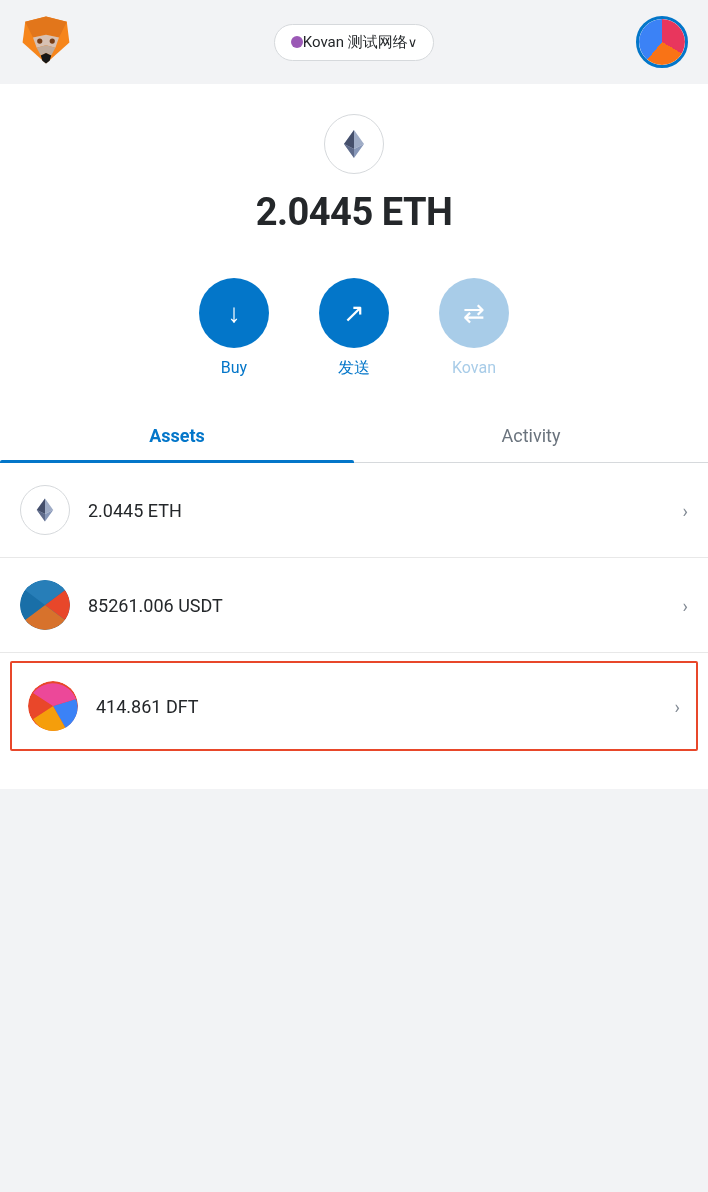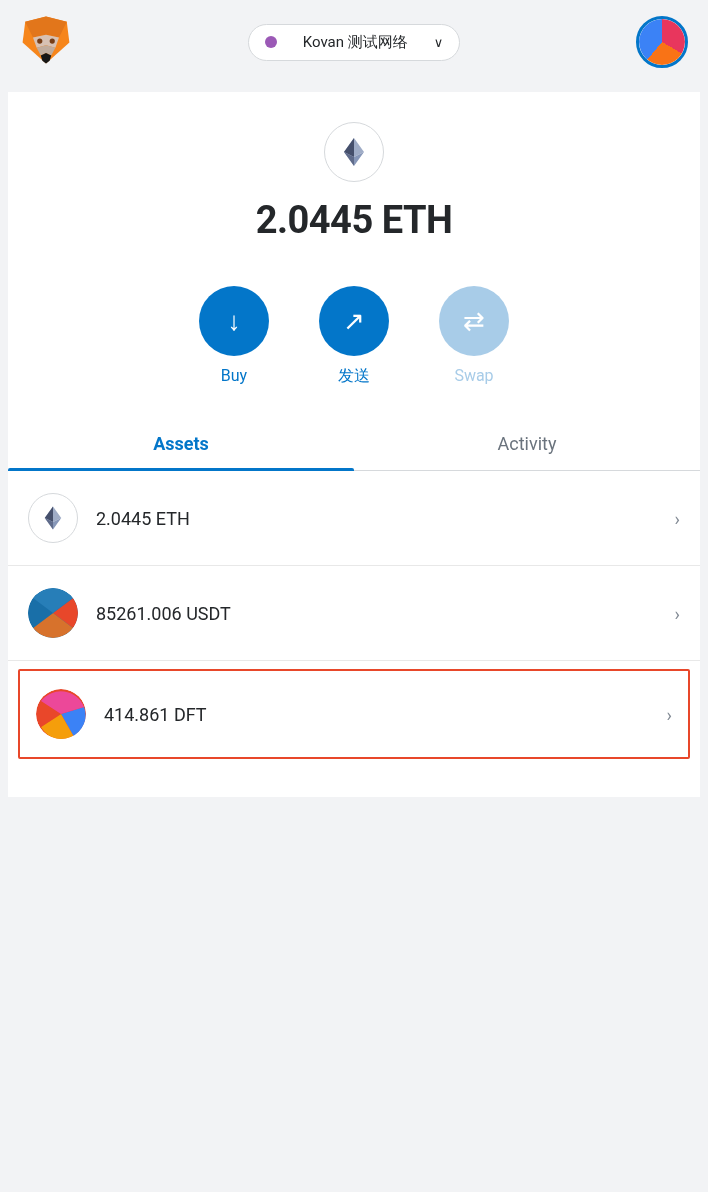--- a/index.html
+++ b/index.html
@@ -15,21 +15,21 @@
     .header {
       display: flex;
       align-items: center;
       justify-content: space-between;
       padding: 14px 20px;
       background: #f2f3f5;
     }
     .network-pill {
       display: flex;
       align-items: center;
-      gap: 26px;
+      gap: 0;
       border: 1.5px solid #d6d9dc;
       border-radius: 20px;
       padding: 8px 16px;
       background: white;
       cursor: pointer;
     }
     .network-dot {
       width: 12px;
       height: 12px;
       border-radius: 50%;
@@ -55,21 +55,21 @@
     .avatar-inner {
       width: 100%;
       height: 100%;
       border-radius: 50%;
       background: conic-gradient(#e8365d 0deg 120deg, #f97316 120deg 220deg, #3b82f6 220deg 360deg);
     }
 
     
     .main {
       background: white;
-      margin: 8px;
+      margin: 0;
       padding-bottom: 30px;
     }
 
     
     .balance-section {
       display: flex;
       flex-direction: column;
       align-items: center;
       padding: 30px 20px 20px;
     }
@@ -266,21 +266,21 @@
     <div class="action-item">
       <div class="action-btn active">
         <span class="action-icon">↗</span>
       </div>
       <span class="action-label active">发送</span>
     </div>
     <div class="action-item">
       <div class="action-btn disabled">
         <span class="action-icon">⇄</span>
       </div>
-      <span class="action-label disabled">Swap</span>
+      <span class="action-label disabled">Kovan</span>
     </div>
   </div>
 
   <div class="tabs">
     <div class="tab active">
       <span>Assets</span>
     </div>
     <div class="tab inactive">
       <span>Activity</span>
     </div>

